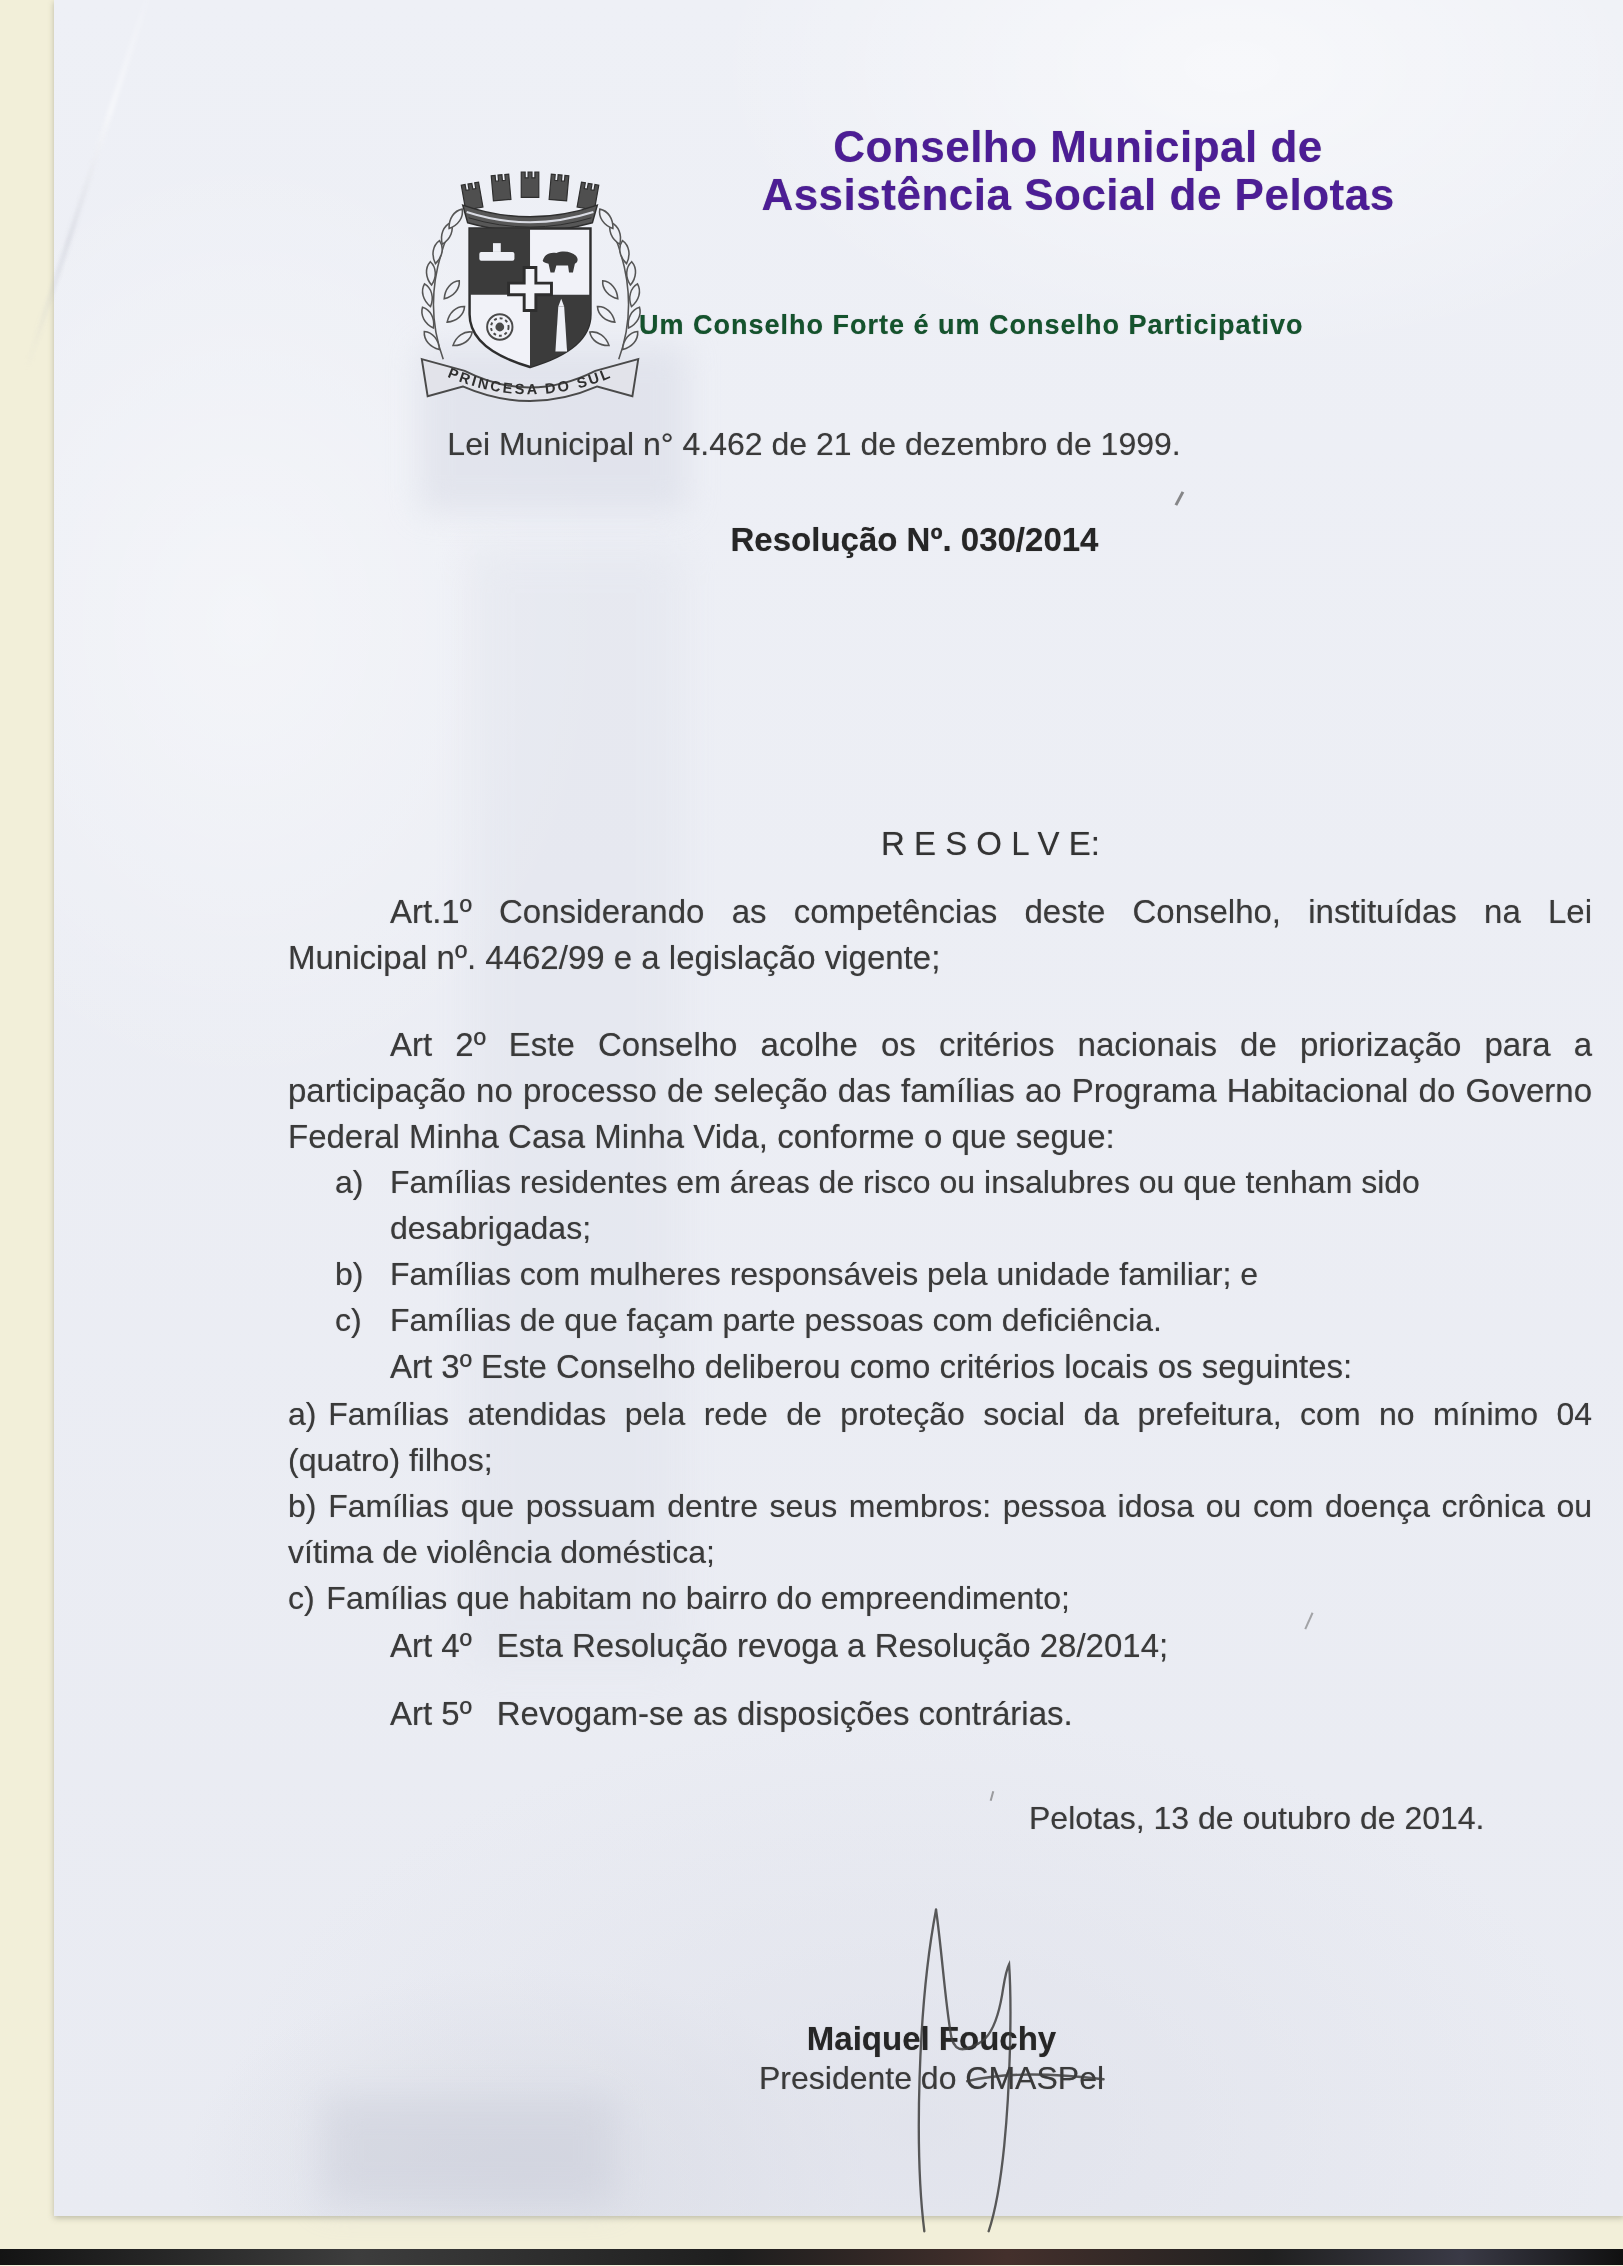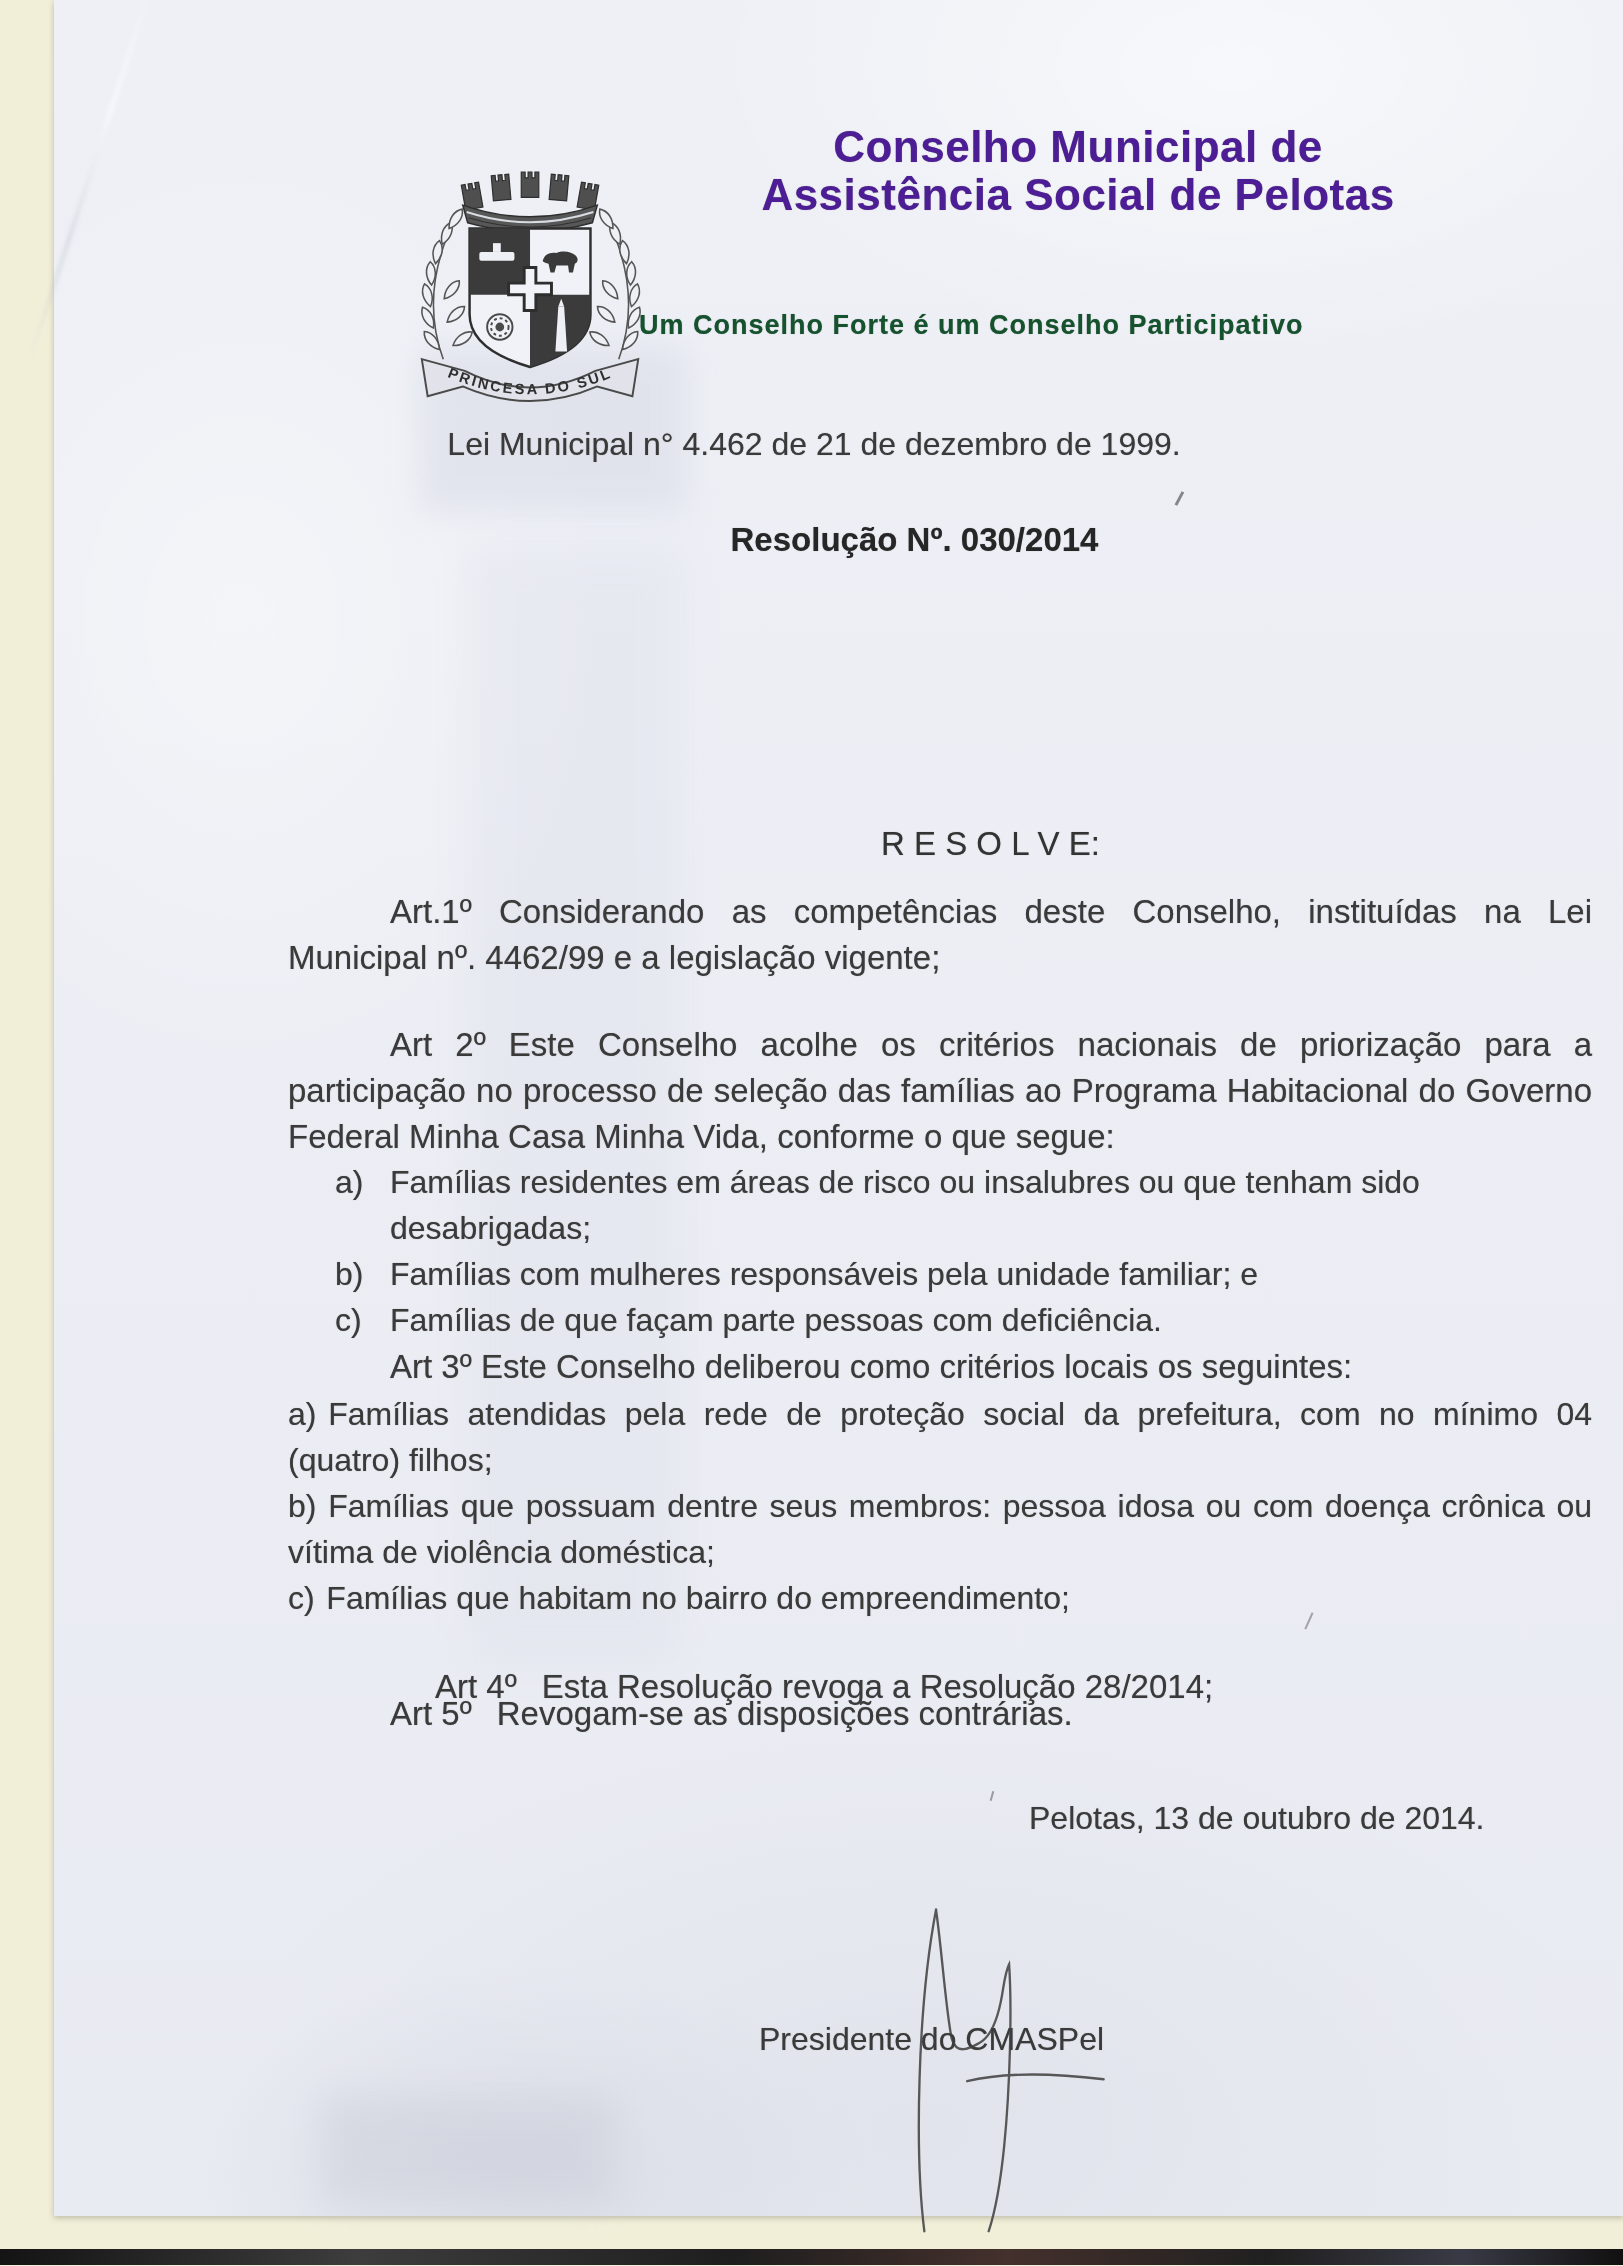--- a/index.html
+++ b/index.html
@@ -46,21 +46,21 @@
   .art2intro{top:1022px;}
   .list2{left:335px;top:1159px;width:1257px;font-size:32px;line-height:46px;}
   .list2 .row{display:flex;}
   .list2 .lbl{width:55px;flex:none;}
   .list2 .txt{flex:1;}
   .art3intro{top:1344px;}
   .list3{left:288px;top:1391px;width:1304px;font-size:32px;line-height:46px;text-align:justify;}
   .list3 p{margin:0;}
   .list3 .lbl{margin-right:11.7px;}
   .artline{font-size:33px;}
-  .art4{top:1668px;left:390px;margin-left:45px;}
+  .art4{top:1627px;left:390px;}
   .art5{top:1695px;left:390px;}
   .artline .lbl{margin-right:25px;}
   .date-line{left:1029px;top:1800px;font-size:32px;}
   .sig-block{left:673px;top:2019px;width:517px;text-align:center;}
   .sig-name{font-size:33px;font-weight:bold;color:#262626;line-height:39px;}
   .sig-title{font-size:32px;line-height:41px;}
   .speck{position:absolute;background:#5a5a5a;opacity:.7;}
   .speck1{left:1178px;top:491px;width:2.9px;height:14.6px;transform:rotate(28deg);}
   .speck2{left:1308px;top:1612px;width:2px;height:17.6px;transform:rotate(24deg);opacity:.5;}
   .speck3{left:991px;top:1791px;width:2px;height:9.8px;transform:rotate(15deg);opacity:.55;}
@@ -186,20 +186,21 @@
     <span class="lbl">Art 4º</span><span>Esta Resolução revoga a Resolução 28/2014;</span>
   </div>
 
   <div class="abs artline art5 doc-text">
     <span class="lbl">Art 5º</span><span>Revogam-se as disposições contrárias.</span>
   </div>
 
   <div class="abs date-line doc-text">Pelotas, 13 de outubro de 2014.</div>
 
   <div class="abs sig-block">
+    <div class="sig-name doc-text">Maiquel Fouchy</div>
     <div class="sig-title doc-text">Presidente do CMASPel</div>
   </div>
 
   <svg class="abs" style="left:819px;top:1900px;" width="312" height="341" viewBox="0 0 320 350">
     <g fill="none" stroke="#3f3f3f" stroke-width="2.4" stroke-linecap="round" opacity="0.85">
       <path d="M108 340 C98 260 101 110 120 10"></path>
       <path d="M120 10 C126 52 130 112 136 142 C141 160 155 152 164 147 C178 140 185 118 189 90 C191 78 193 70 195 66 C198 110 196 192 190 252 C186 292 180 322 174 340"></path>
       <path d="M152 186 C192 176 242 178 292 184"></path>
     </g>
   </svg>

